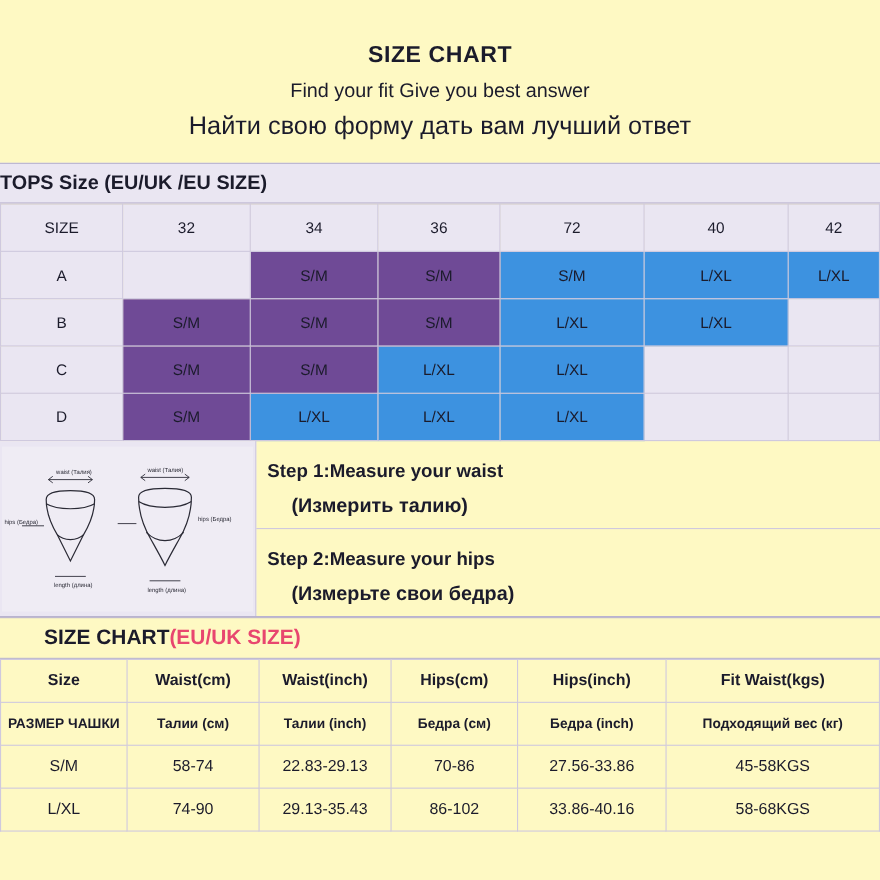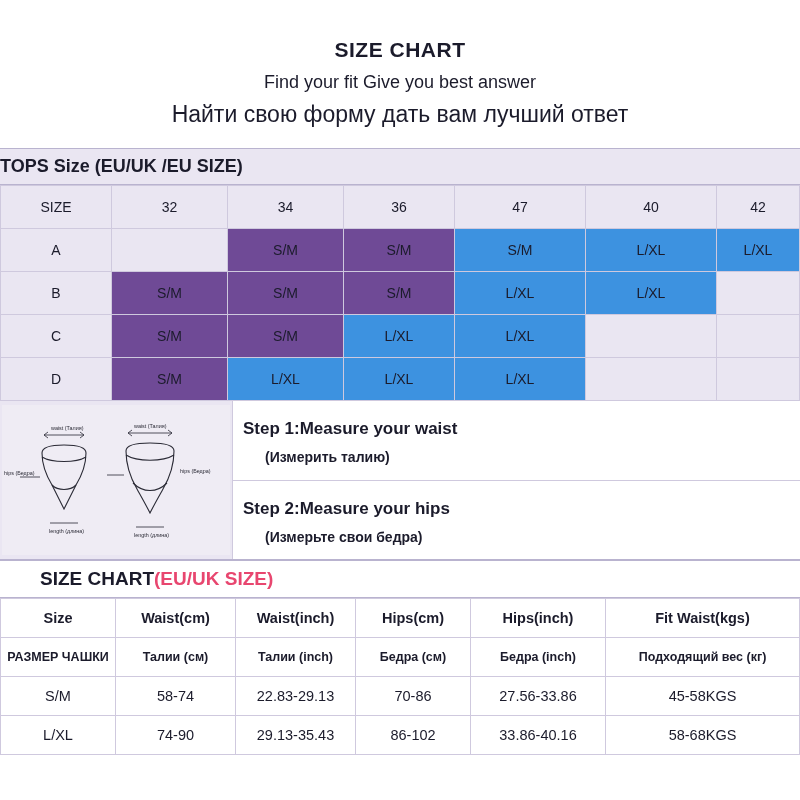--- a/index.html
+++ b/index.html
@@ -11,21 +11,21 @@
     width: 800px;
     height: 800px;
     font-family: "Liberation Sans", sans-serif;
     color: #1b1b2b;
     overflow: hidden;
   }
   .page {
     position: relative;
     width: 800px;
     height: 800px;
-    background: #ffffff;
+    background: #fef9c3;
   }
 
   
   .header {
     padding-top: 38px;
     text-align: center;
   }
   .header .title {
     font-size: 21px;
     font-weight: bold;
@@ -127,21 +127,21 @@
     padding: 10px 0 10px 10px;
     box-sizing: border-box;
   }
   .step-box.first { border-bottom: 1px solid #cfc9de; }
   .step-line1 {
     font-size: 17px;
     font-weight: bold;
     margin-top: 8px;
   }
   .step-line2 {
-    font-size: 14px;
+    font-size: 18px;
     font-weight: bold;
     margin-top: 10px;
     padding-left: 22px;
   }
 
   
   .fig-svg { background: #efecf4; }
 
   
   table.sizes {
@@ -181,21 +181,21 @@
     <div class="band-text">TOPS Size (EU/UK /EU SIZE)</div>
   </div>
 
   <table class="grid">
     <tbody>
         <tr class="head">
       <td class="rowlabel" style="width:110px">SIZE</td>
       <td class="c-empty" style="width:115px">32</td>
       <td class="c-empty" style="width:115px">34</td>
       <td class="c-empty" style="width:110px">36</td>
-      <td class="c-empty" style="width:130px">47</td>
+      <td class="c-empty" style="width:130px">72</td>
       <td class="c-empty" style="width:130px">40</td>
       <td class="c-empty">42</td>
     </tr>
 
     <tr>
       <td class="rowlabel">A</td>
       <td class="c-empty"></td>
       <td class="c-purple">S/M</td>
       <td class="c-purple">S/M</td>
       <td class="c-blue">S/M</td>

